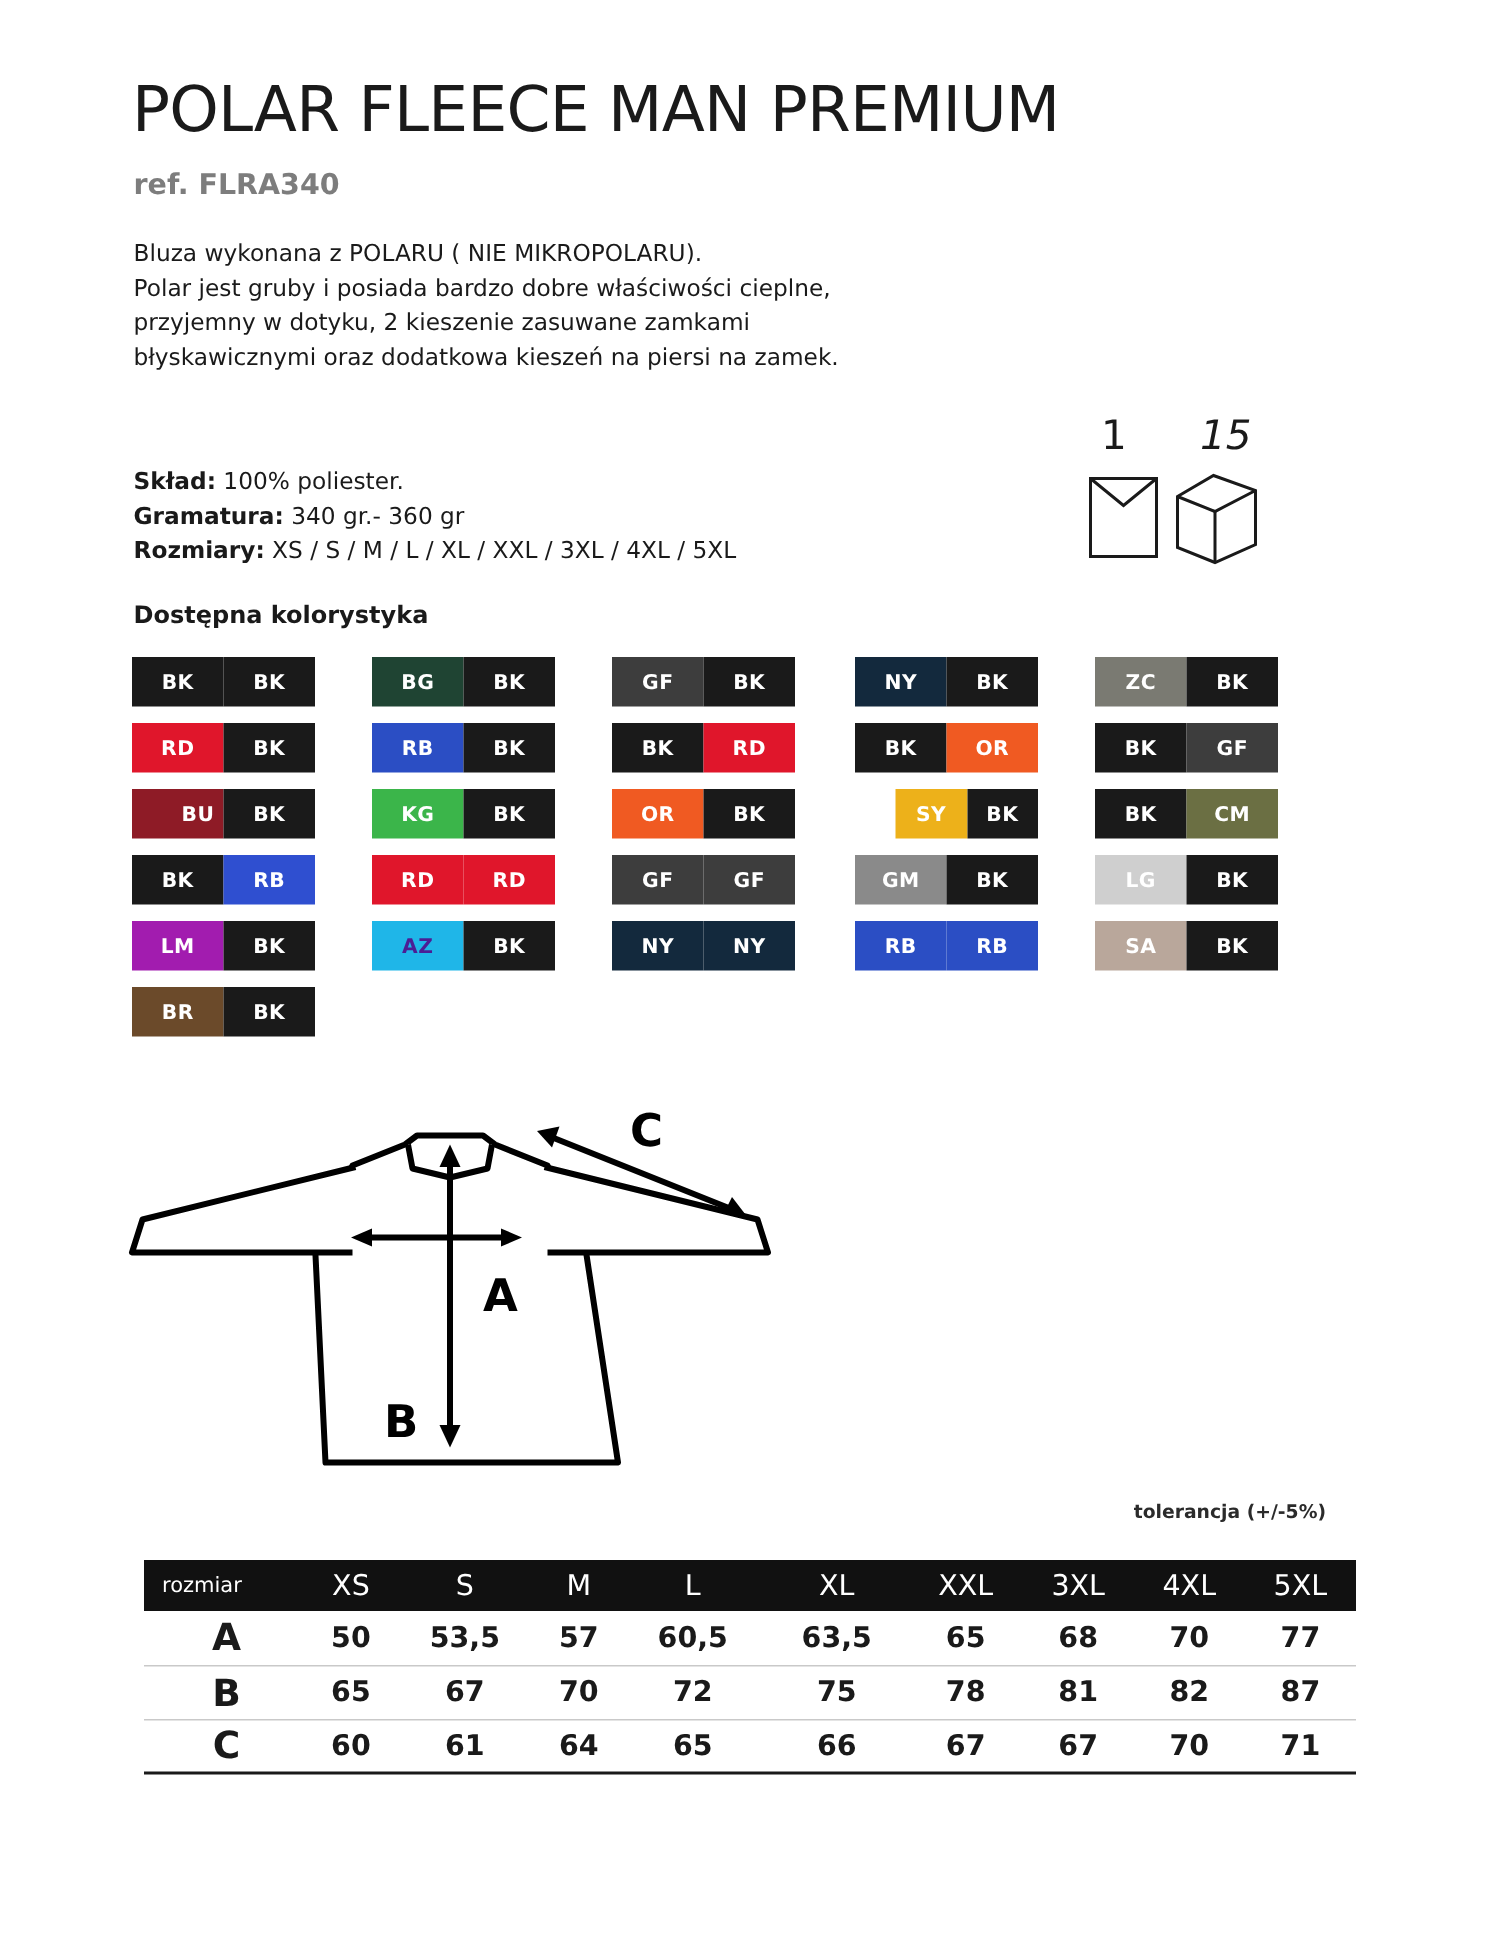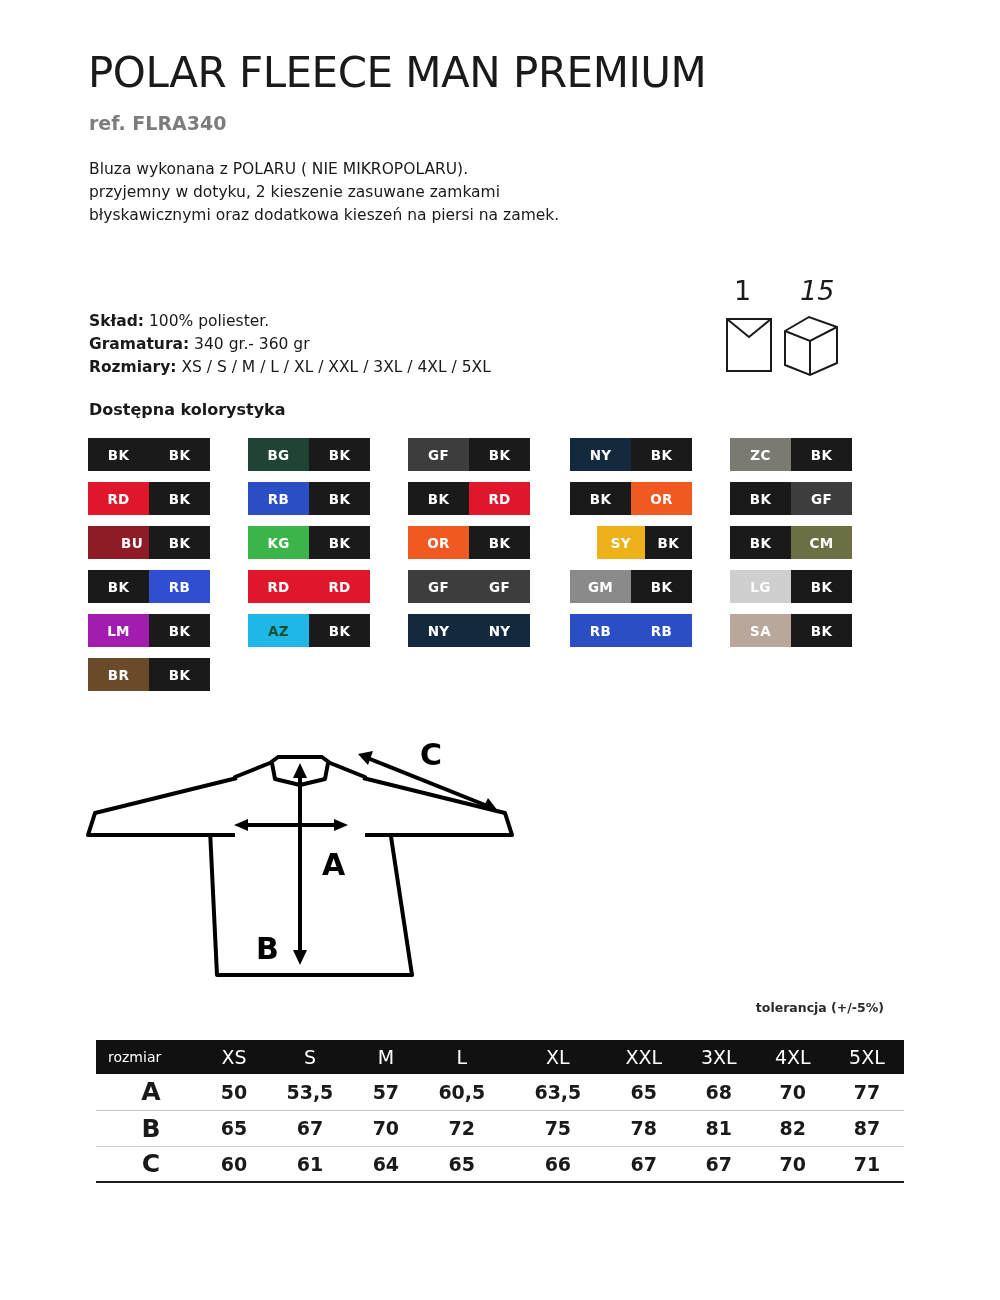--- a/index.html
+++ b/index.html
@@ -100,20 +100,21 @@
 </head>
 <body>
 
 <div class="page">
 
   <div class="title">POLAR FLEECE MAN PREMIUM</div>
   <div class="ref">ref. FLRA340</div>
 
   <div class="desc">
       <div>Bluza wykonana z POLARU ( NIE MIKROPOLARU).</div>
+      <div>Polar jest gruby i posiada bardzo dobre właściwości cieplne,</div>
       <div>przyjemny w dotyku, 2 kieszenie zasuwane zamkami</div>
       <div>błyskawicznymi oraz dodatkowa kieszeń na piersi na zamek.</div>
     </div>
 
   <div class="specs">
       <div><b>Skład:</b><span> 100% poliester.</span></div>
       <div><b>Gramatura:</b><span> 340 gr.- 360 gr</span></div>
       <div><b>Rozmiary:</b><span> XS / S / M / L / XL / XXL / 3XL / 4XL / 5XL</span></div>
     </div>
 
@@ -170,21 +171,21 @@
         </div>
         <div class="swatch-row">
           <div class="half" style="background: rgb(59, 181, 74); color: rgb(255, 255, 255);">KG</div>
           <div class="half" style="background: rgb(26, 26, 26); color: rgb(255, 255, 255);">BK</div>
         </div>
         <div class="swatch-row">
           <div class="half" style="background: rgb(224, 22, 43); color: rgb(255, 255, 255);">RD</div>
           <div class="half" style="background: rgb(224, 22, 43); color: rgb(255, 255, 255);">RD</div>
         </div>
         <div class="swatch-row">
-          <div class="half" style="background: rgb(31, 182, 232); color: #14532d;">AZ</div>
+          <div class="half" style="background: rgb(31, 182, 232); color: #4c1d95;">AZ</div>
           <div class="half" style="background: rgb(26, 26, 26); color: rgb(255, 255, 255);">BK</div>
         </div>
       </div>
       <div class="swatch-col" style="left: 320px; top: 0px;">
         <div class="swatch-row">
           <div class="half" style="background: rgb(61, 61, 61); color: rgb(255, 255, 255);">GF</div>
           <div class="half" style="background: rgb(26, 26, 26); color: rgb(255, 255, 255);">BK</div>
         </div>
         <div class="swatch-row">
           <div class="half" style="background: rgb(26, 26, 26); color: rgb(255, 255, 255);">BK</div>

